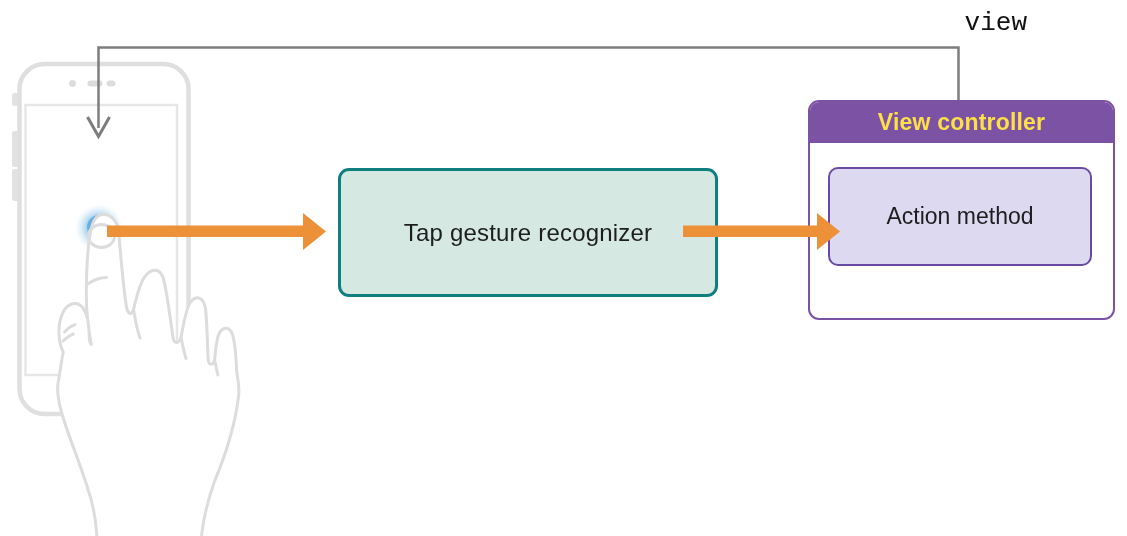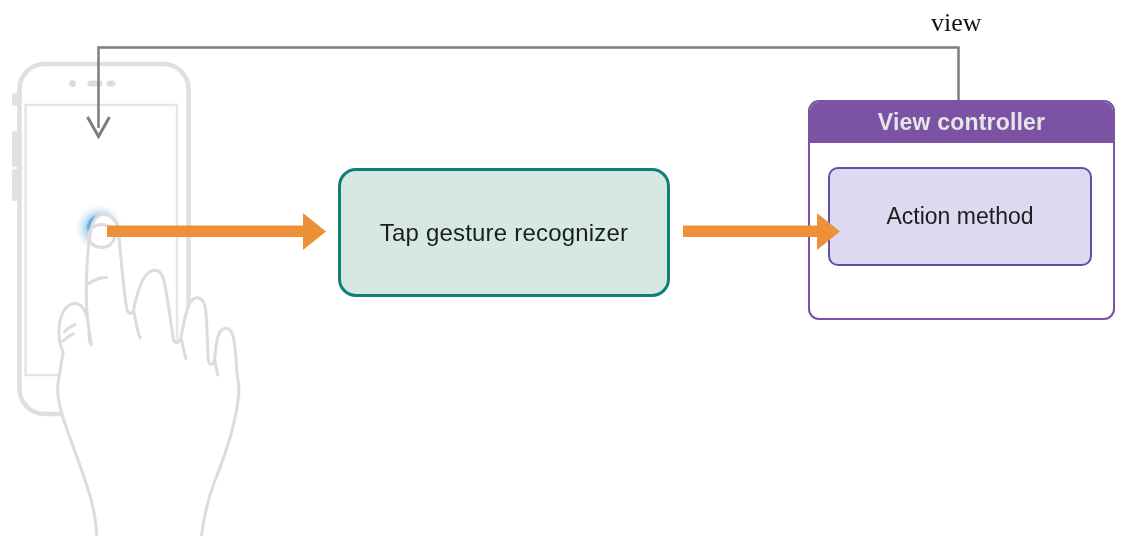--- a/index.html
+++ b/index.html
@@ -14,56 +14,56 @@
   .layer{pointer-events:none;}
 
   
   .node-box{
     position:absolute;
     box-sizing:border-box;
     display:flex;align-items:center;justify-content:center;
     text-align:center;
   }
   .tap-box{
-    left:338px;top:168px;width:332px;height:129px;
+    left:338px;top:168px;width:380px;height:129px;
     background:#d5e8e1;
     border:3px solid #0f7e7e;
-    border-radius:18px;
+    border-radius:11px;
     font-size:24px;color:#1d1d1f;
     letter-spacing:0.2px;
   }
   .vc-box{
     left:808px;top:100px;width:307px;height:220px;
     background:#ffffff;
     border:2.5px solid #7c52a5;
     border-radius:11px;
     overflow:hidden;
     display:block;
   }
   .vc-header{
     box-sizing:border-box;
     width:100%;height:41px;
     background:#7c52a5;
-    color:#e5e5e5;
+    color:#fde047;
     font-size:23px;font-weight:bold;
     display:flex;align-items:center;justify-content:center;
     letter-spacing:0.2px;
   }
   .action-box{
     left:828px;top:167px;width:264px;height:99px;
     background:#ddd9f0;
     border:2px solid #6b4aa3;
     border-radius:10px;
     font-size:23px;color:#1d1d1f;
   }
   .view-label{
     position:absolute;
-    left:931px;top:8px;width:134px;
-    text-align:left;
-    font-family:Liberation Serif, serif;
+    left:893px;top:8px;width:134px;
+    text-align:right;
+    font-family:Liberation Mono, monospace;
     font-size:26px;color:#111111;
   }
 </style>
 </head>
 <body>
 
 <div class="stage">
 
   <svg class="layer" width="1127" height="536" viewBox="0 0 1127 536">
     <defs>

